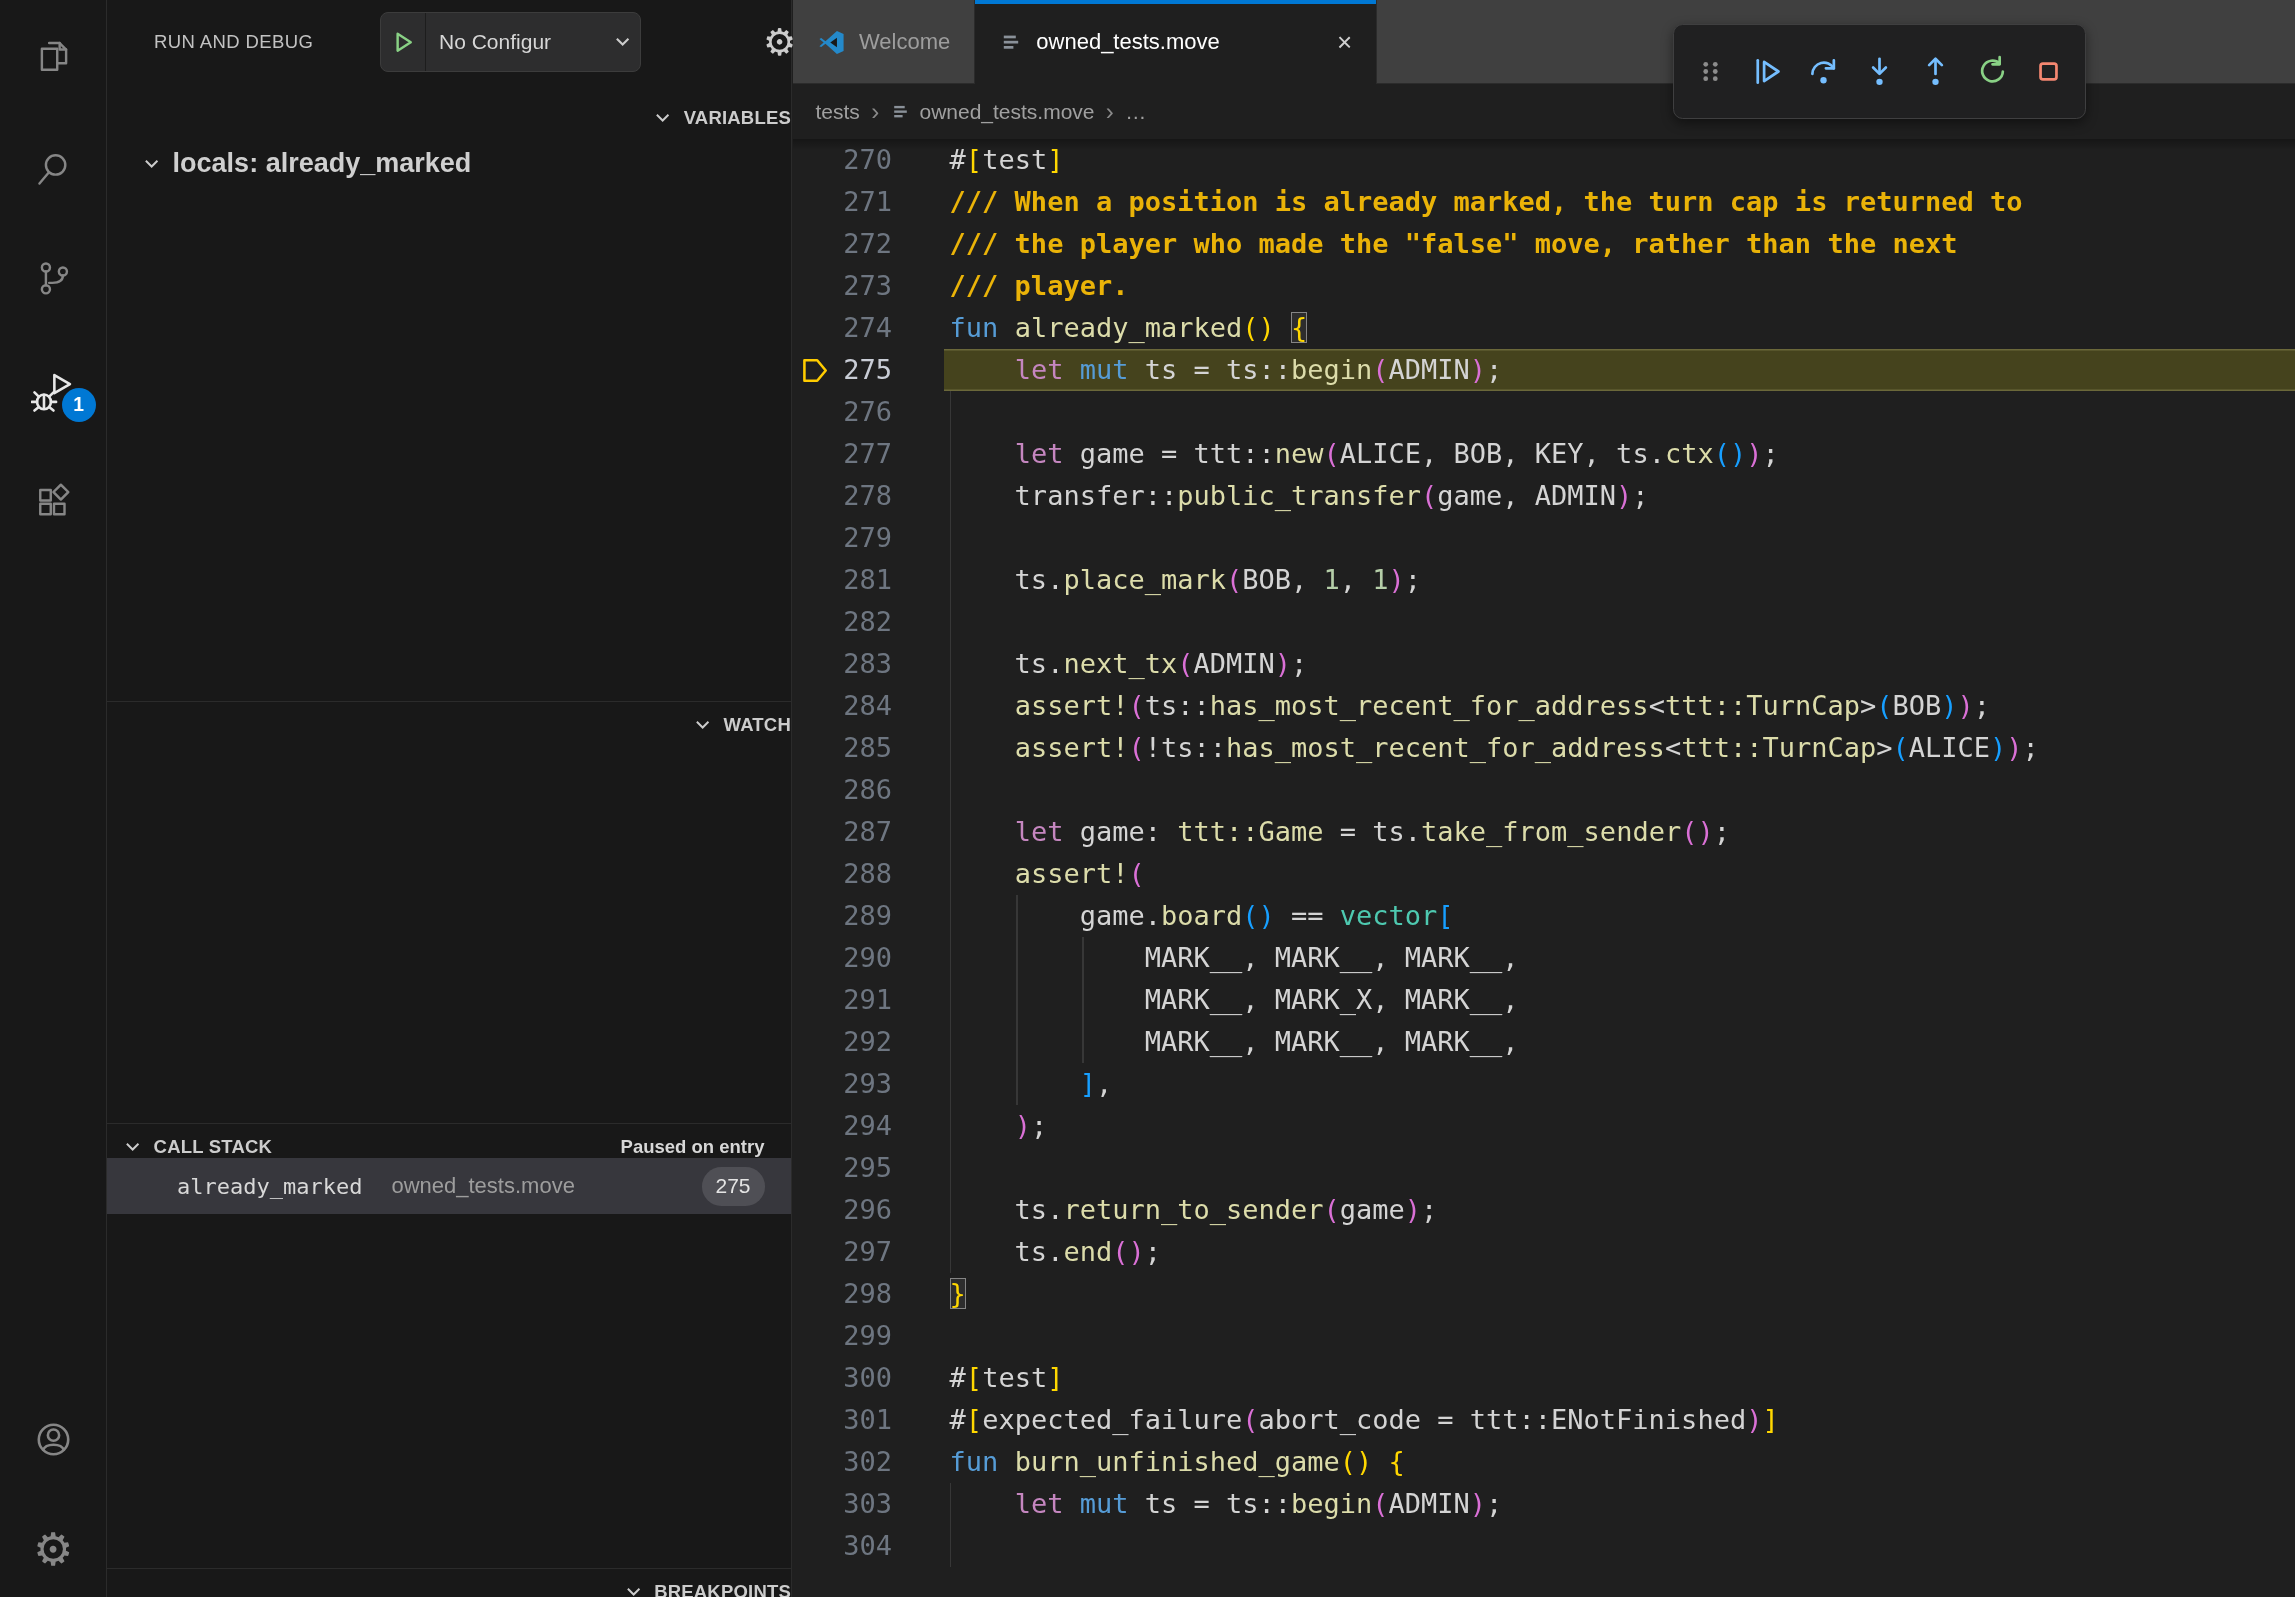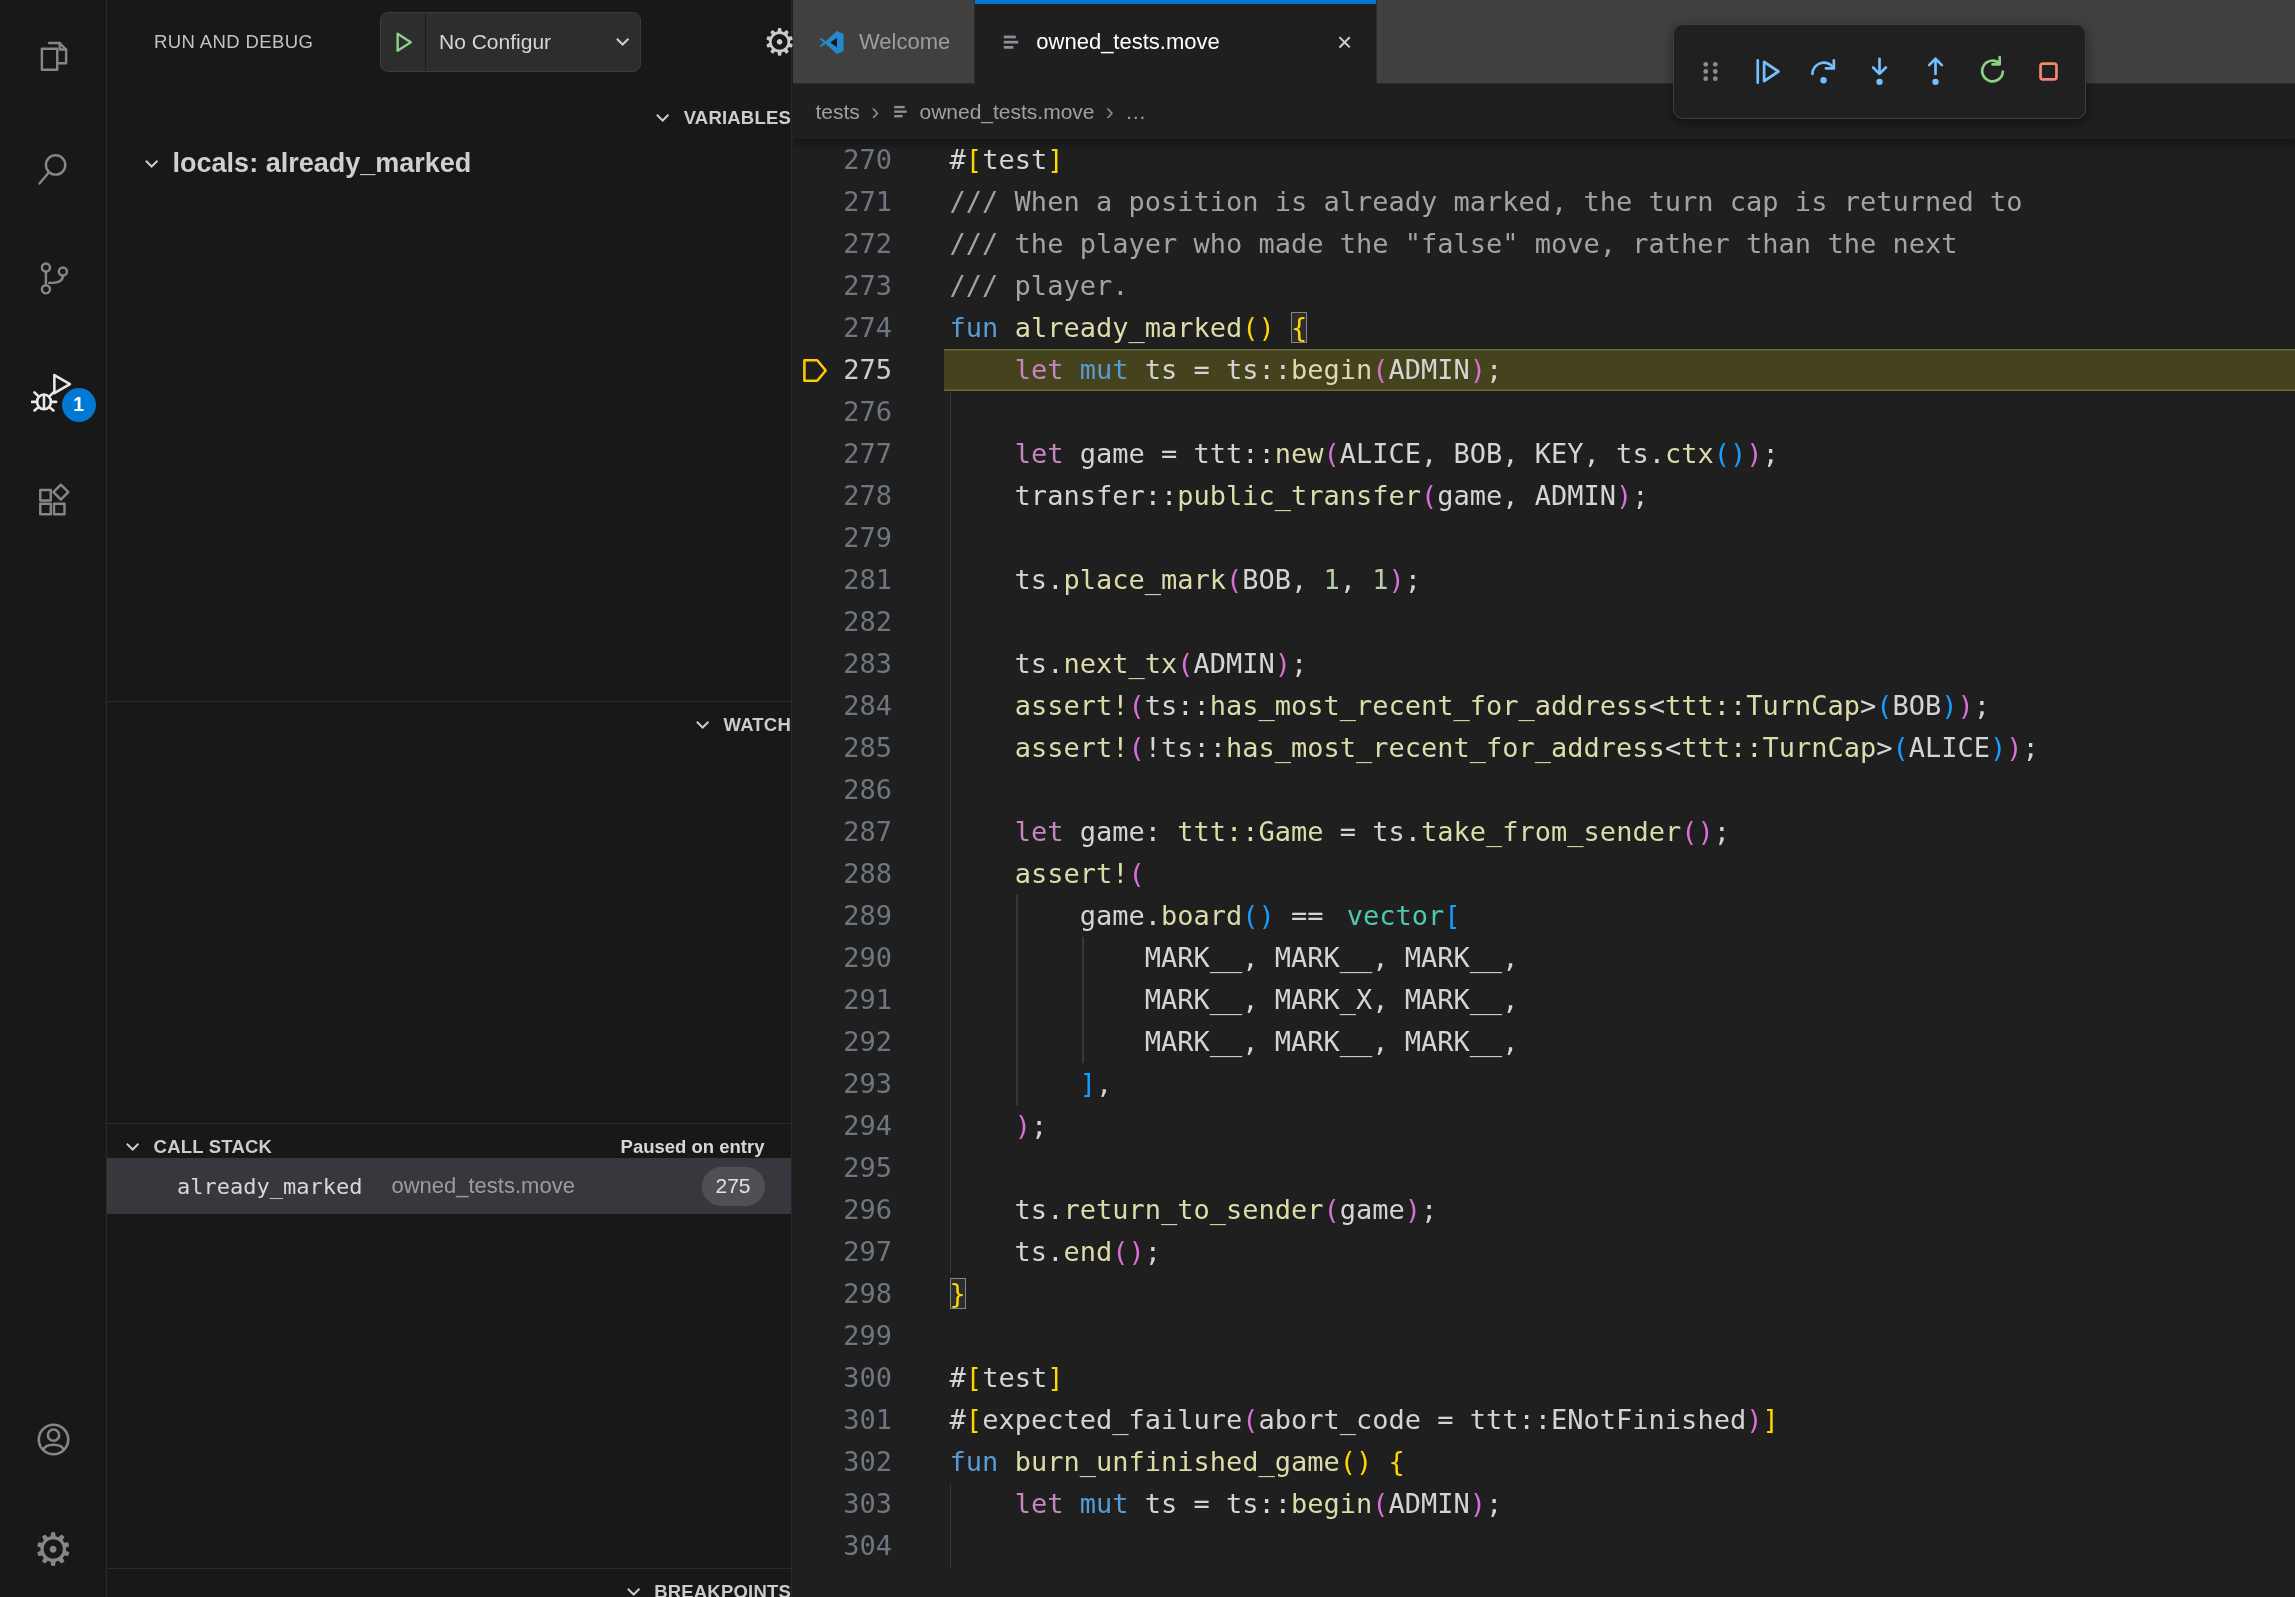--- a/index.html
+++ b/index.html
@@ -70,22 +70,22 @@
     font-family:"DejaVu Sans Mono", monospace; font-size:27px; }
   .line { display:flex; height:42px; position:relative; }
   .gut { width:151px; flex:none; text-align:right; padding-right:52px; color:#6e7681;
     line-height:42px; position:relative; }
   .gut .mark { position:absolute; left:8px; top:7.2px; }
   .content { flex:1; position:relative; line-height:42px; white-space:pre; color:#d4d4d4; }
   .content .txt { position:relative; z-index:2; padding-left:5.6px; display:block; }
   .guide { position:absolute; top:0; bottom:0; width:1.6px; background:#373737; z-index:1; }
   .line.current .gut { color:#c9cdd6; }
   .line.current .content { background:#45431d; box-shadow:inset 0 1.6px 0 #6b683a, inset 0 -1.6px 0 #6b683a; }
-  .tok-c { color:#a3a3a3; } .tok-k { color:#569CD6; } .tok-ctl { color:#C586C0; }
-  .tok-fn { color:#DCDCAA; } .tok-n { color:#B5CEA8; } .tok-t { color:#4EC9B0;margin-left:7px; }
+  .tok-c { color:#eab308;font-weight:bold; } .tok-k { color:#569CD6; } .tok-ctl { color:#C586C0; }
+  .tok-fn { color:#DCDCAA; } .tok-n { color:#B5CEA8; } .tok-t { color:#4EC9B0; }
   .tok-b1 { color:#FFD700; } .tok-b2 { color:#DA70D6; } .tok-b3 { color:#179FFF; }
   .tok-w { color:#d4d4d4; }
   .tok-box { outline:1.6px solid #858585; outline-offset:-1.6px; background:rgba(150,150,150,.12); }
   
   .dbg-toolbar { position:absolute; left:880px; top:24px; width:413px; height:95px; z-index:10;
     background:#202021; border:0.8px solid #3f3f40; border-radius:9.7px;
     box-shadow:0 4px 11.3px rgba(0,0,0,.45); display:flex; align-items:center; justify-content:space-around; padding:0 8px; }
   .dbg-btn { width:48px; height:68px; display:flex; align-items:center; justify-content:center; border-radius:8px; }
   .st-blue { stroke:#75BEFF; } .fl-blue { fill:#75BEFF; }
   .st-green { stroke:#89D185; } .st-red { stroke:#F48771; }

